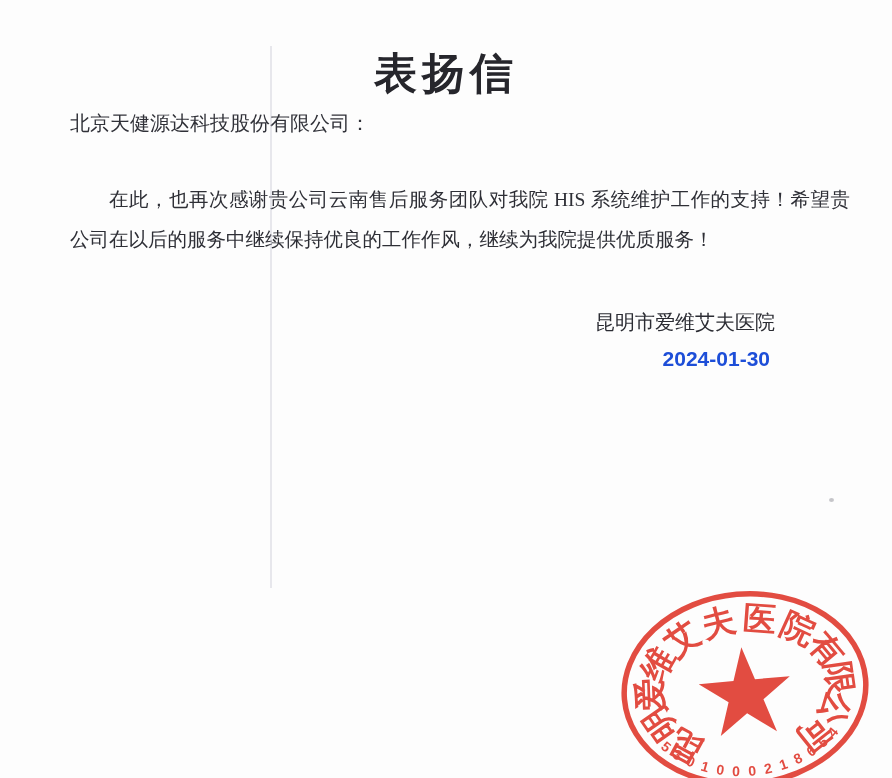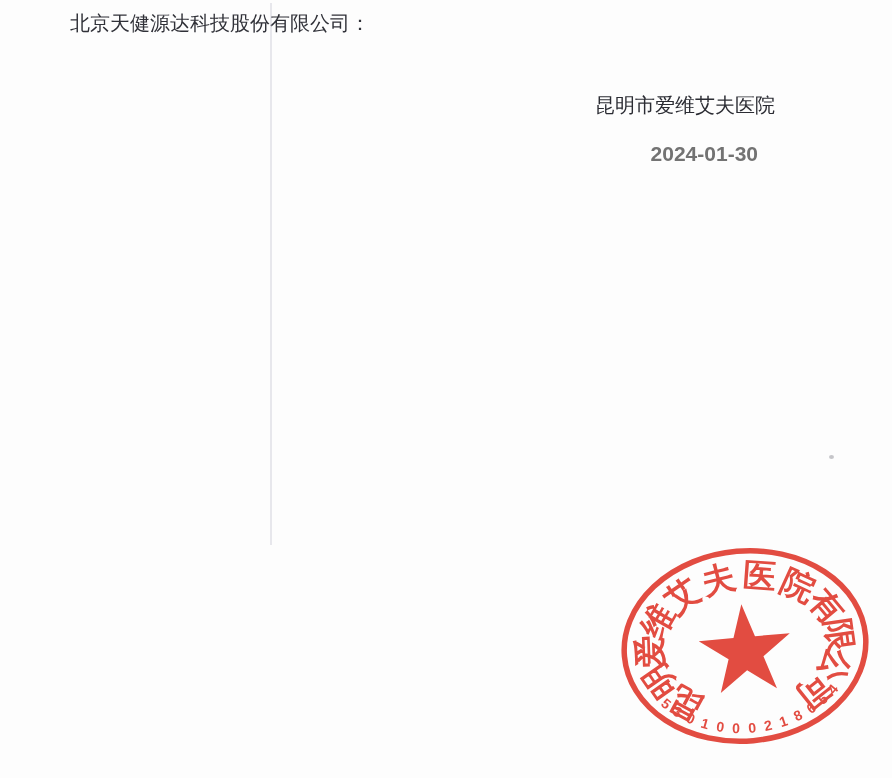--- a/index.html
+++ b/index.html
@@ -41,27 +41,27 @@
   .para.p3{margin-top:37px;}
   .signature-line{
     margin:42px 0 0 0;
     text-align:right;
     padding-right:117px;
     font-size:20px;
     line-height:40px;
     color:#2b2c33;
   }
   .date-line{
-    margin:12px;
+    margin:0;
     text-align:right;
     padding-right:122px;
     font-size:21px;
     line-height:34px;
     font-weight:bold;
-    color:#737373;
+    color:#1d4ed8;
     font-family:"Liberation Sans","DejaVu Sans",sans-serif;
   }
   
   .crease{
     position:absolute;
     left:270px;top:0;
     width:2px;height:542px;
     background:rgba(190,190,202,0.35);
   }
   .speck{
@@ -92,23 +92,25 @@
     font-family:"Liberation Sans","DejaVu Sans",sans-serif;
     text-anchor:middle;
     dominant-baseline:central;
   }
 </style>
 </head>
 <body>
 
 <div class="letter">
 
+  <h1 class="title">表扬信</h1>
 
   <div class="content">
     <p class="salutation">北京天健源达科技股份有限公司：</p>
+    <p class="para p3">在此，也再次感谢贵公司云南售后服务团队对我院 HIS 系统维护工作的支持！希望贵公司在以后的服务中继续保持优良的工作作风，继续为我院提供优质服务！</p>
   </div>
 
   <p class="signature-line">昆明市爱维艾夫医院</p>
   <p class="date-line">2024-01-30</p>
 
   <div class="crease"></div>
   <div class="speck"></div>
 
   <svg id="stamp-svg" width="274" height="224" viewBox="-137 -112 274 224" xmlns="http://www.w3.org/2000/svg">
     <g id="seal-group" transform="rotate(-5)">

